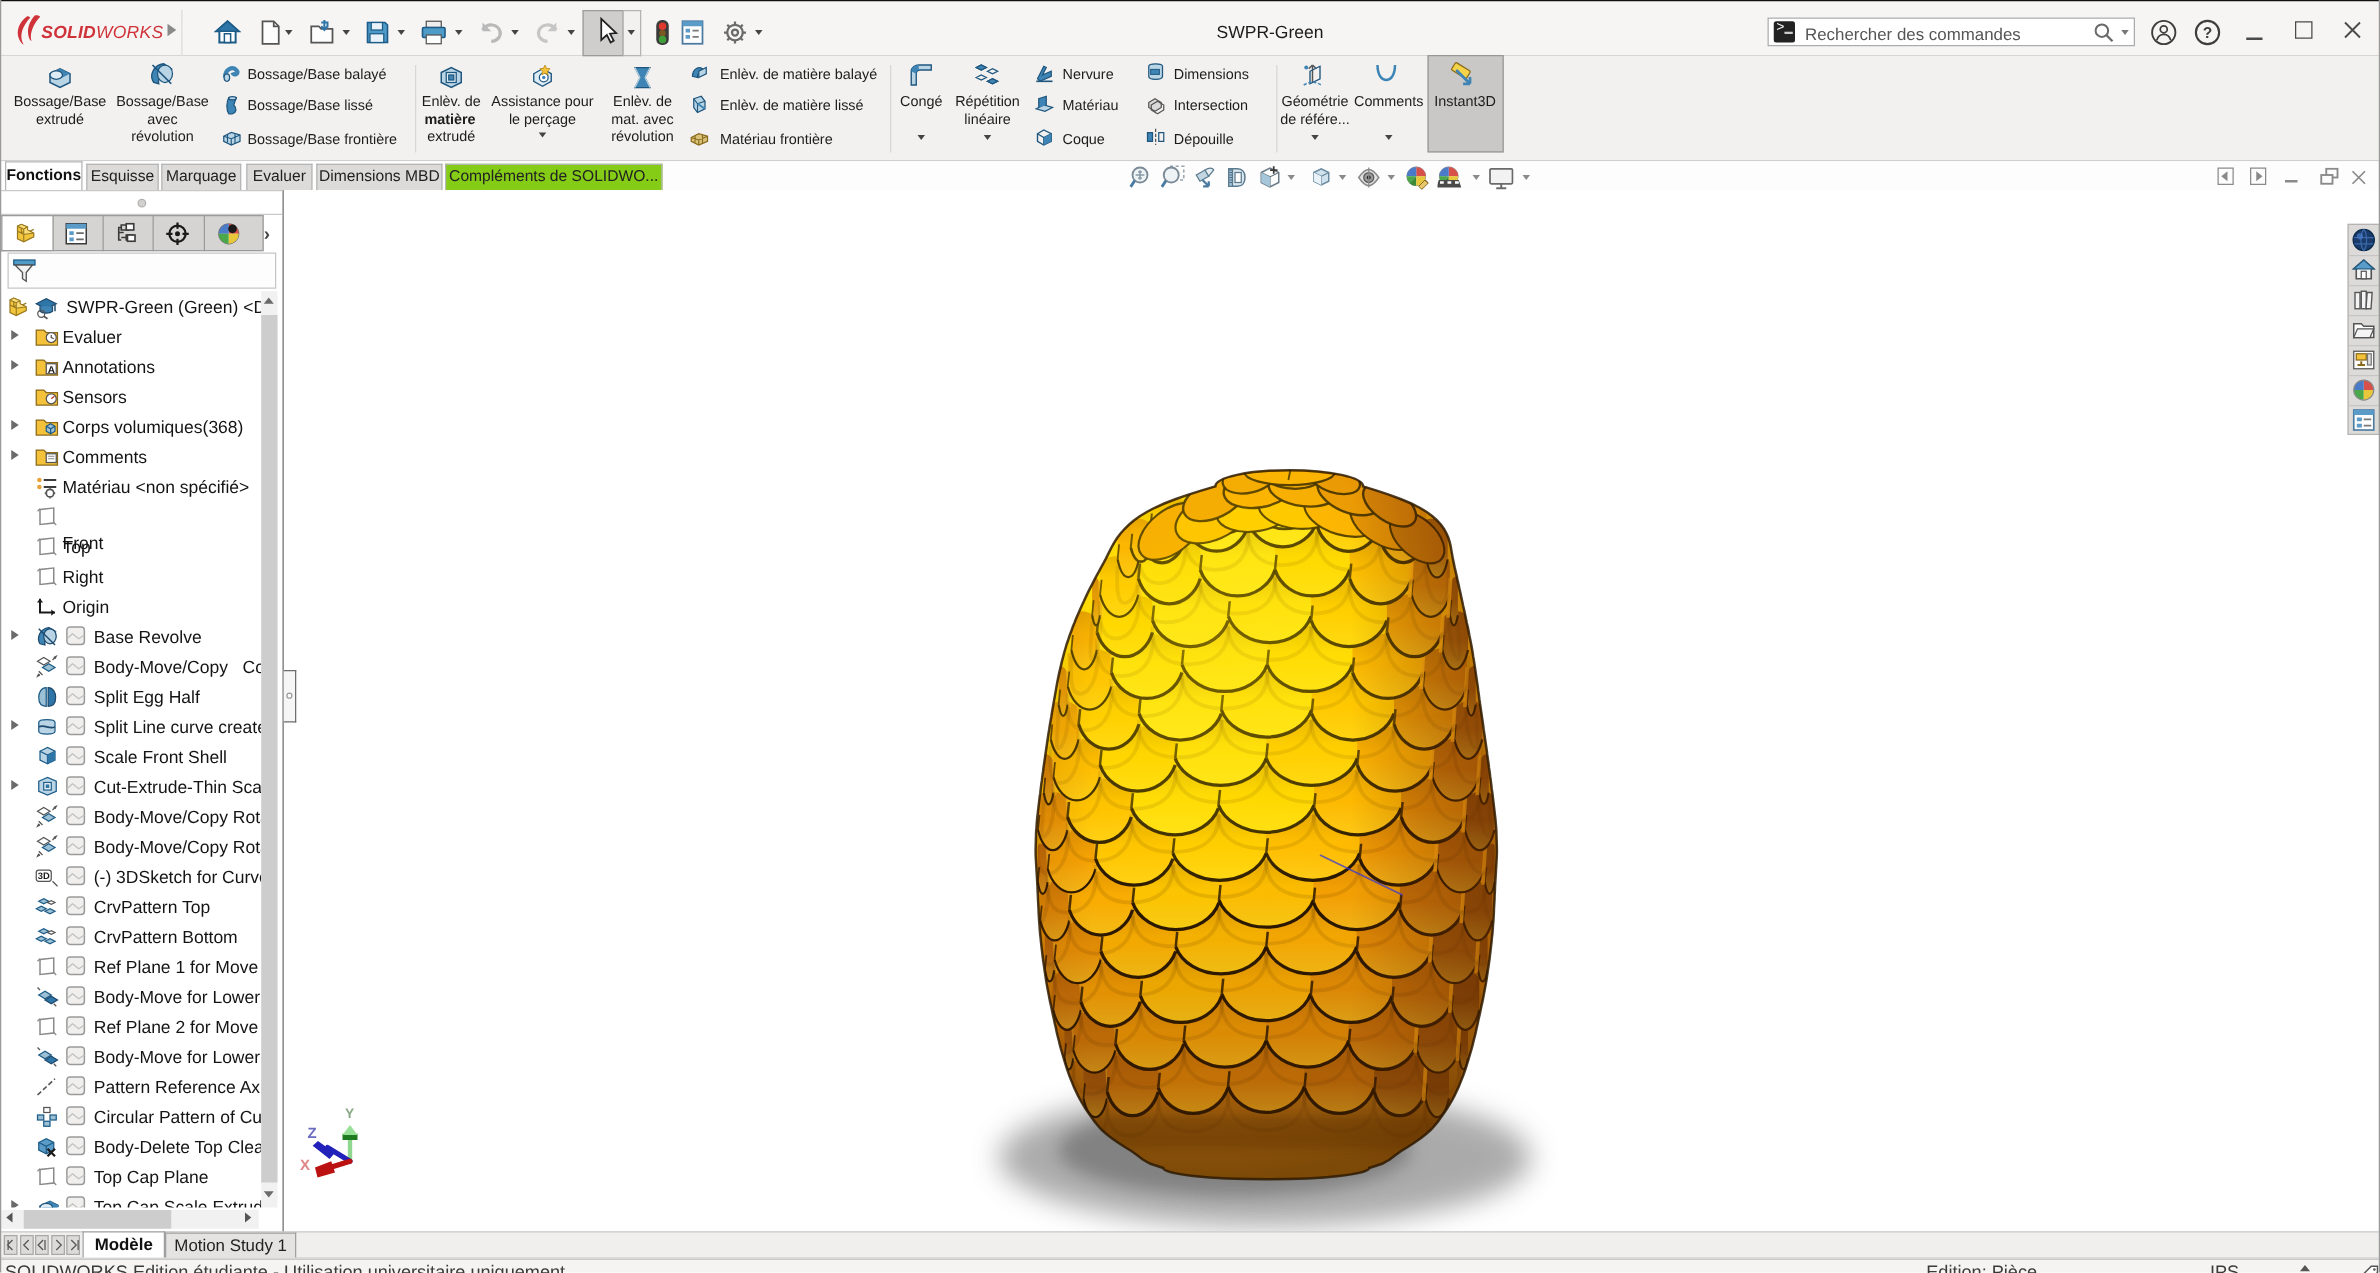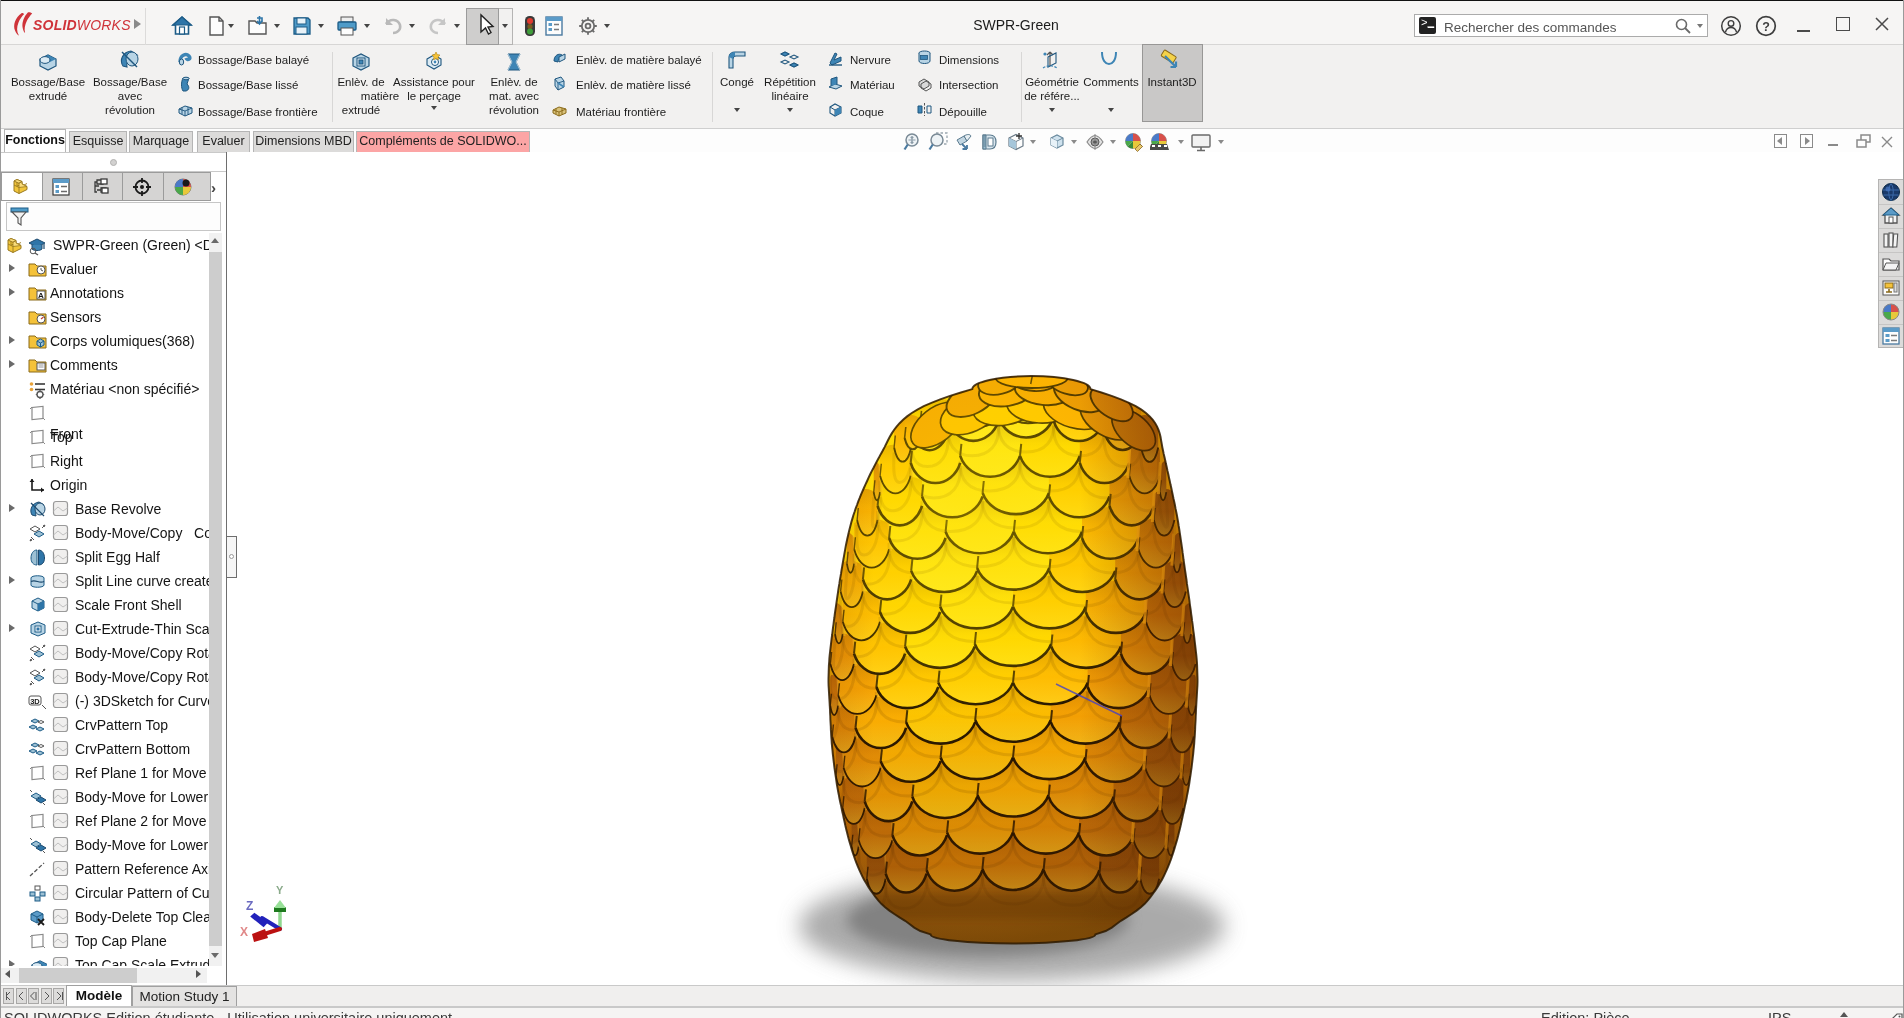--- a/index.html
+++ b/index.html
@@ -775,21 +775,21 @@
 <div class="abs t11l" style="left:198px;top:53px;z-index:11">Bossage/Base balayé</div>
 <div class="abs t11l" style="left:198px;top:78px;z-index:11">Bossage/Base lissé</div>
 <div class="abs t11l" style="left:198px;top:105px;z-index:11">Bossage/Base frontière</div>
 <div class="abs" style="left:332px;top:52px;width:1px;height:70px;background:#d8d7d6;z-index:11"></div>
 <div class="abs" style="left:349px;top:50px;z-index:11"><svg width="24" height="24" viewBox="0 0 24 24" style="">
       <path d="M4 8 L12 4 L20 8 L20 16 L12 20 L4 16 Z" fill="#b8d4e5" stroke="#1f567e" stroke-width="1.2"></path>
       <rect x="8" y="8" width="8" height="8" fill="#dcebf4" stroke="#1f567e"></rect>
       <rect x="10" y="10" width="4" height="4" fill="#3e85b5" stroke="#1f567e"></rect>
     </svg></div>
 <div class="abs t11" style="left:361px;top:75px;transform:translateX(-50%);z-index:11;font-weight:normal">Enlèv. de</div>
-<div class="abs t11" style="left:380px;top:89px;transform:translateX(-50%);z-index:11;font-weight:normal">matière</div>
+<div class="abs t11" style="left:360px;top:89px;transform:translateX(-50%);z-index:11;font-weight:bold">matière</div>
 <div class="abs t11" style="left:361px;top:103px;transform:translateX(-50%);z-index:11;font-weight:normal">extrudé</div>
 <div class="abs" style="left:422px;top:50px;z-index:11"><svg width="24" height="24" viewBox="0 0 24 24" style="">
       <path d="M5 9 L12 5 L19 9 L19 15 L12 19 L5 15 Z" fill="#dcebf4" stroke="#1f567e" stroke-width="1.1"></path>
       <circle cx="13" cy="12" r="3.5" fill="#fff" stroke="#1f567e"></circle>
       <circle cx="13" cy="12" r="1.4" fill="#3e85b5"></circle>
       <path d="M14 2 l1.2 2.6 2.8 0.4 -2 2 0.5 2.8 -2.5 -1.3 -2.5 1.3 0.5 -2.8 -2 -2 2.8 -0.4 Z" fill="#f4c23a" stroke="#b8860b" stroke-width="0.6"></path>
     </svg></div>
 <div class="abs t11" style="left:434px;top:75px;transform:translateX(-50%);z-index:11;font-weight:normal">Assistance pour</div>
 <div class="abs t11" style="left:434px;top:89px;transform:translateX(-50%);z-index:11;font-weight:normal">le perçage</div>
 <div class="caret" style="left:431px;top:106px;z-index:11"></div>
@@ -885,21 +885,21 @@
       <rect x="2" y="4" width="14" height="7" rx="1" transform="rotate(32 9 7)" fill="#f4d24a" stroke="#8a6a1a"></rect>
       <path d="M5 7 L16 18 M16 18 L16 12.5 M16 18 L10.5 18" stroke="#3e85b5" stroke-width="2.2" fill="none"></path>
     </svg></div>
 <div class="abs t11" style="left:1172px;top:75px;transform:translateX(-50%);z-index:11;font-weight:normal">Instant3D</div>
 <div class="abs" style="left:1px;top:129px;width:1902px;height:23px;background:#fdfdfd;z-index:10"></div>
 <div class="abs" style="left:4px;top:129px;width:62px;height:23px;background:#fff;border:1px solid #b5b5b5;border-bottom:none;z-index:11;text-align:center;font-size:12.5px;font-weight:bold;color:#111;line-height:21px">Fonctions</div>
 <div class="abs" style="left:69px;top:131px;width:58px;height:21px;background:#dcdbda;border:1px solid #b5b5b5;border-bottom:none;z-index:11;text-align:center;font-size:12.5px;color:#222;line-height:19px">Esquisse</div>
 <div class="abs" style="left:129px;top:131px;width:64px;height:21px;background:#dcdbda;border:1px solid #b5b5b5;border-bottom:none;z-index:11;text-align:center;font-size:12.5px;color:#222;line-height:19px">Marquage</div>
 <div class="abs" style="left:197px;top:131px;width:53px;height:21px;background:#dcdbda;border:1px solid #b5b5b5;border-bottom:none;z-index:11;text-align:center;font-size:12.5px;color:#222;line-height:19px">Evaluer</div>
 <div class="abs" style="left:253px;top:131px;width:101px;height:21px;background:#dcdbda;border:1px solid #b5b5b5;border-bottom:none;z-index:11;text-align:center;font-size:12.5px;color:#222;line-height:19px">Dimensions MBD</div>
-<div class="abs" style="left:356px;top:131px;width:174px;height:21px;background:#fca5a5;border:1px solid #b5b5b5;border-bottom:none;z-index:11;text-align:center;font-size:12.5px;color:#222;line-height:19px">Compléments de SOLIDWO...</div>
+<div class="abs" style="left:356px;top:131px;width:174px;height:21px;background:#84cc16;border:1px solid #b5b5b5;border-bottom:none;z-index:11;text-align:center;font-size:12.5px;color:#222;line-height:19px">Compléments de SOLIDWO...</div>
 <div class="abs" style="left:903px;top:132px;z-index:11"><svg width="20" height="20" viewBox="0 0 20 20" style="">
       <circle cx="9" cy="8" r="6" fill="#eef3f6" stroke="#7a8a96" stroke-width="1.5"></circle>
       <path d="M4.8 12.5 L1.5 17.5" stroke="#4a7aa0" stroke-width="2.2"></path>
       <g stroke="#8a9aa6" stroke-width="1.2">
         <path d="M9 4.5 v7 M5.5 8 h7 M9 4.5 l-1.3 1.5 M9 4.5 l1.3 1.5 M9 11.5 l-1.3 -1.5 M9 11.5 l1.3 -1.5"></path>
       </g>
     </svg></div>
 <div class="abs" style="left:928px;top:132px;z-index:11"><svg width="20" height="20" viewBox="0 0 20 20" style="">
       <rect x="8" y="1" width="11" height="11" fill="none" stroke="#9aa6ae" stroke-width="1.3" stroke-dasharray="2.5 2"></rect>
       <circle cx="9" cy="8" r="6" fill="#eef3f6" stroke="#7a8a96" stroke-width="1.5"></circle>

